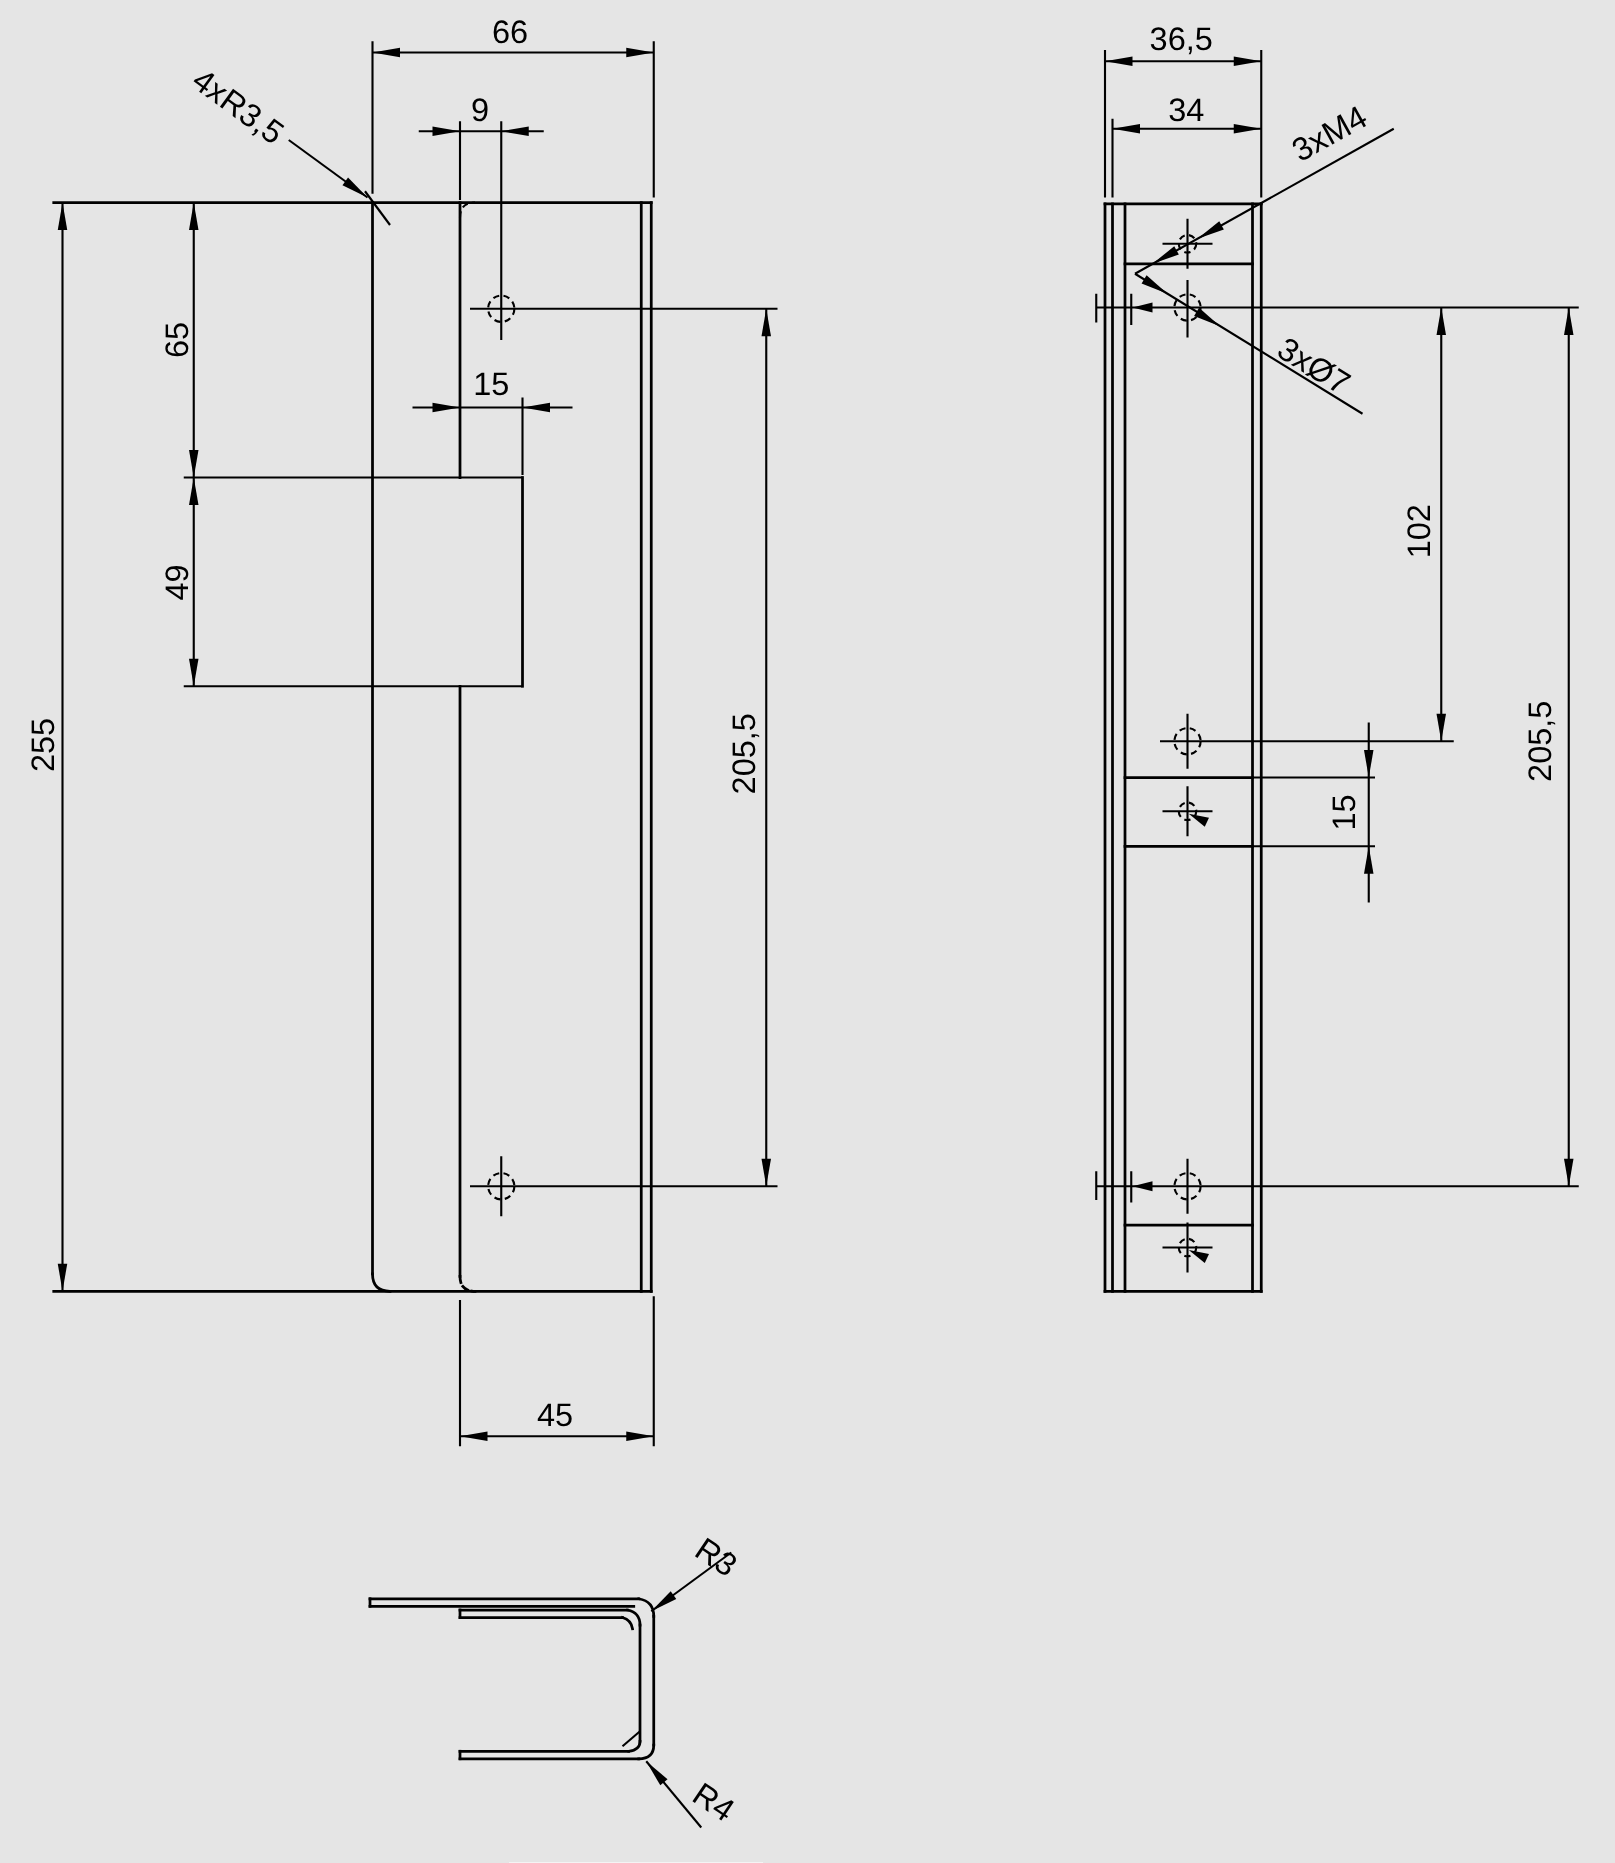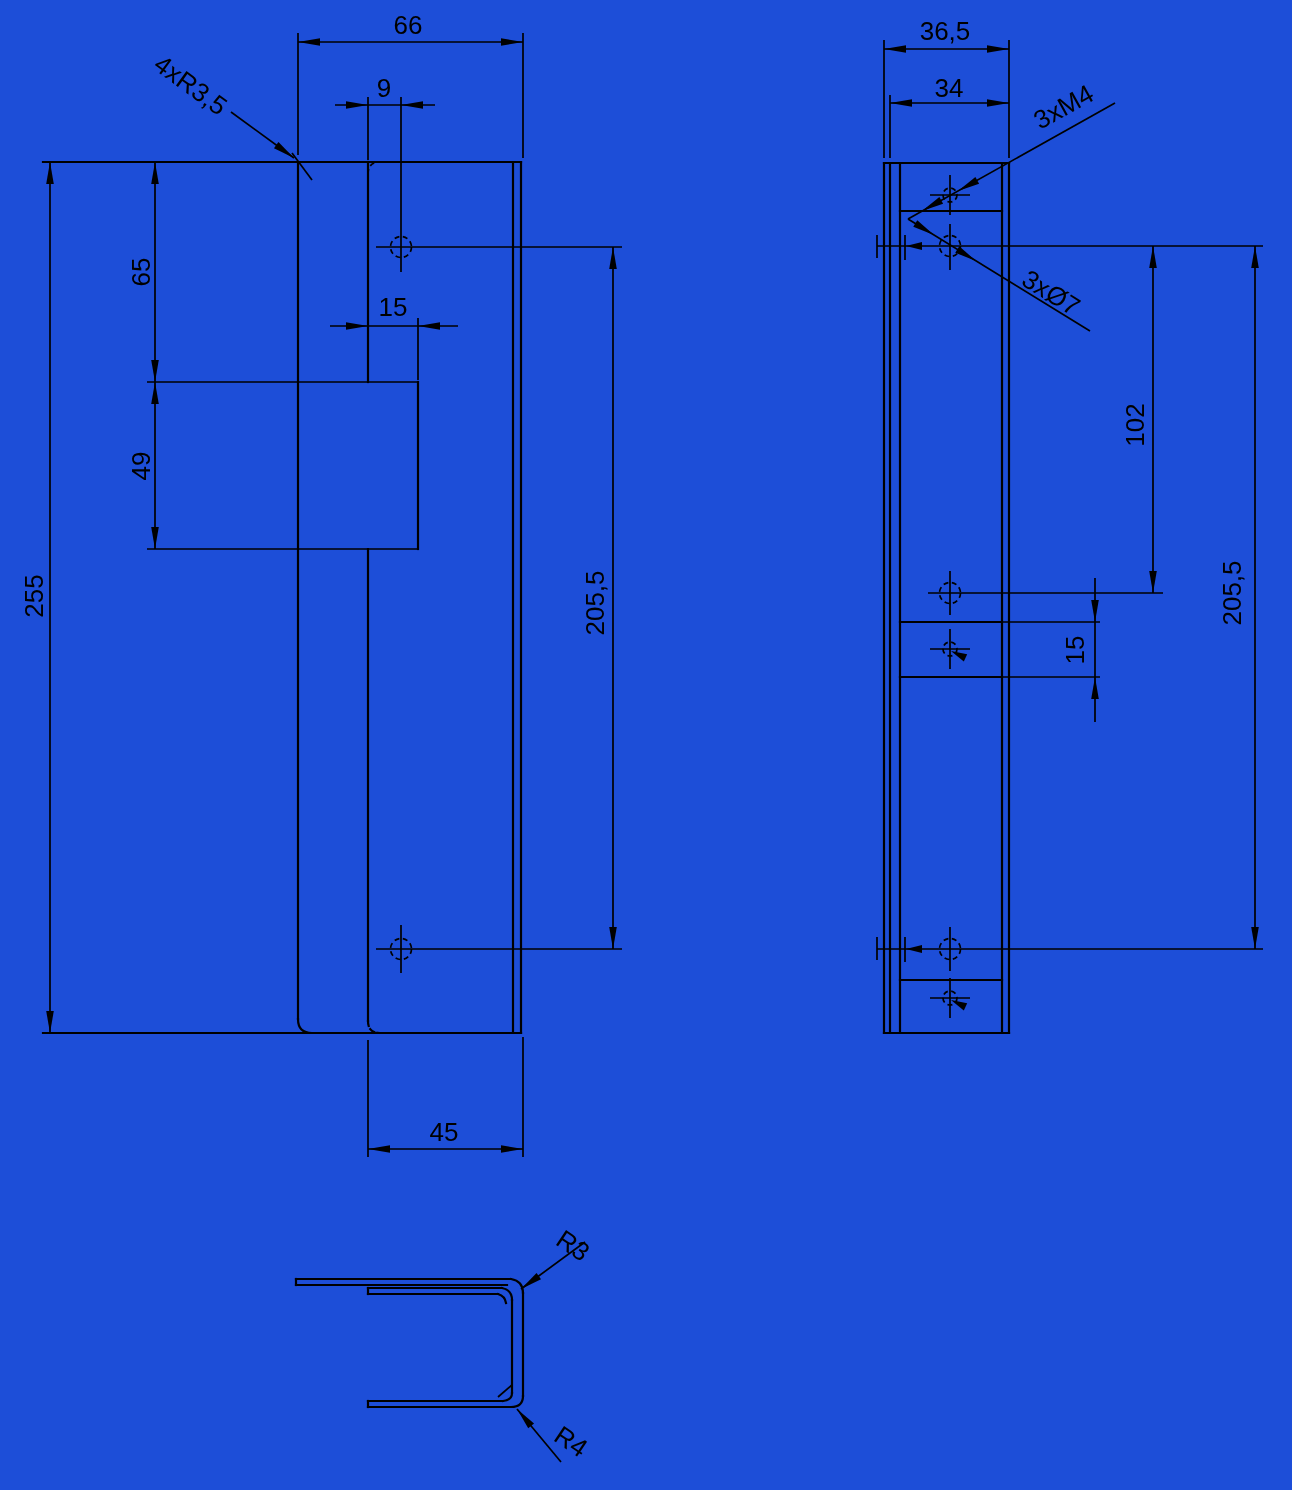--- a/index.html
+++ b/index.html
@@ -1,16 +1,16 @@
 <!DOCTYPE html>
 <html><head>
 <meta charset="utf-8">
 <style>
   html,body{margin:0;padding:0;background:#ffffff;}
-  .stage{position:relative;width:1292px;height:1490px;background:#1d4ed8;}
+  .stage{position:relative;width:1292px;height:1490px;background:#e5e5e5;}
   svg{display:block;}
   .geo{stroke:#000;stroke-width:2.2;fill:none;stroke-linecap:square;}
   .thin{stroke:#000;stroke-width:1.7;fill:none;stroke-linecap:butt;}
   .dash{stroke-dasharray:5 3.5;}
   .ah{fill:#000;stroke:none;}
   text{font-family:"Liberation Sans","DejaVu Sans",sans-serif;font-size:26px;fill:#000;}
   .lbl{text-anchor:middle;}
 </style>
 </head>
 <body>

